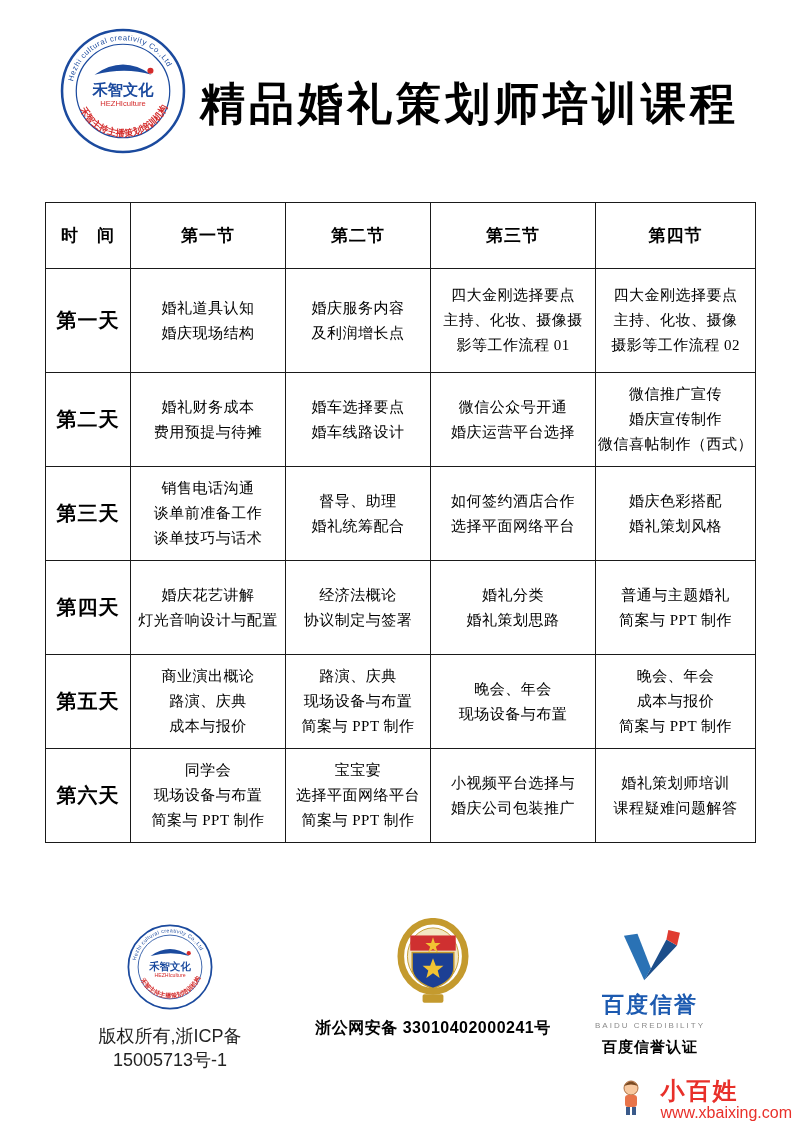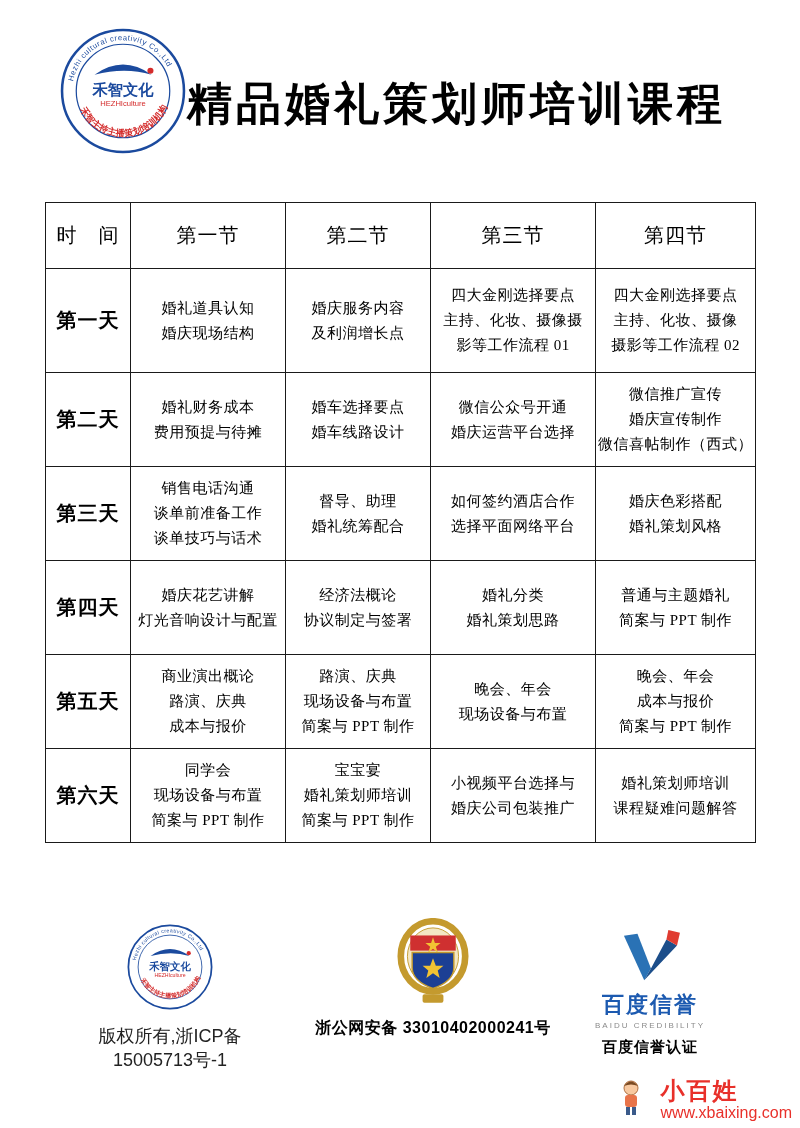--- a/index.html
+++ b/index.html
@@ -5,36 +5,36 @@
   * { margin:0; padding:0; box-sizing:border-box; }
   body {
     width:800px; height:1128px; margin:0 auto; background:#ffffff;
     font-family:"Liberation Sans", sans-serif; position:relative; overflow:hidden;
   }
   .page { position:absolute; inset:0; background:#fff; }
 
   
   .header-logo { position:absolute; left:60px; top:28px; width:126px; height:126px; }
   .page-title {
-    position:absolute; left:164px; top:74px; width:585px;
+    position:absolute; left:177px; top:74px; width:585px;
     text-align:center; font-size:45px; font-weight:900; color:#000;
     letter-spacing:4px; font-family:"Liberation Sans", sans-serif;
   }
 
   
   .course-table {
     position:absolute; left:45px; top:202px; width:710px;
     border-collapse:collapse; table-layout:fixed;
   }
   .course-table th, .course-table td {
     border:1px solid #1a1a1a; text-align:center; vertical-align:middle;
     white-space:pre-line; color:#000; font-family:"Liberation Serif", serif;
   }
   .course-table thead tr { height:66px; }
-  .course-table th { font-size:20px; font-weight:normal; letter-spacing:1px; }
+  .course-table th { font-size:17px; font-weight:bold; letter-spacing:1px; }
   .course-table tbody tr.row-tall { height:104px; }
   .course-table tbody tr.row-std { height:94px; }
   td.day { font-size:20px; font-weight:bold; letter-spacing:1px; }
   td.cell { font-size:15px; line-height:1.65; letter-spacing:0.5px; }
 
   
   .footer { position:absolute; left:0; top:918px; width:800px; height:150px; }
   .f-col { position:absolute; top:0; text-align:center; }
   .f-left { left:75px; width:190px; }
   .f-center { left:313px; width:240px; }
@@ -160,21 +160,21 @@
         <td class="cell">晚会、年会
 成本与报价
 简案与 PPT 制作</td>
       </tr>
       <tr class="row-std">
         <td class="day">第六天</td>
         <td class="cell">同学会
 现场设备与布置
 简案与 PPT 制作</td>
         <td class="cell">宝宝宴
-婚礼策划师培训
+选择平面网络平台
 简案与 PPT 制作</td>
         <td class="cell">小视频平台选择与
 婚庆公司包装推广</td>
         <td class="cell">婚礼策划师培训
 课程疑难问题解答</td>
       </tr>
     </tbody>
   </table>
 
   <div class="footer">

